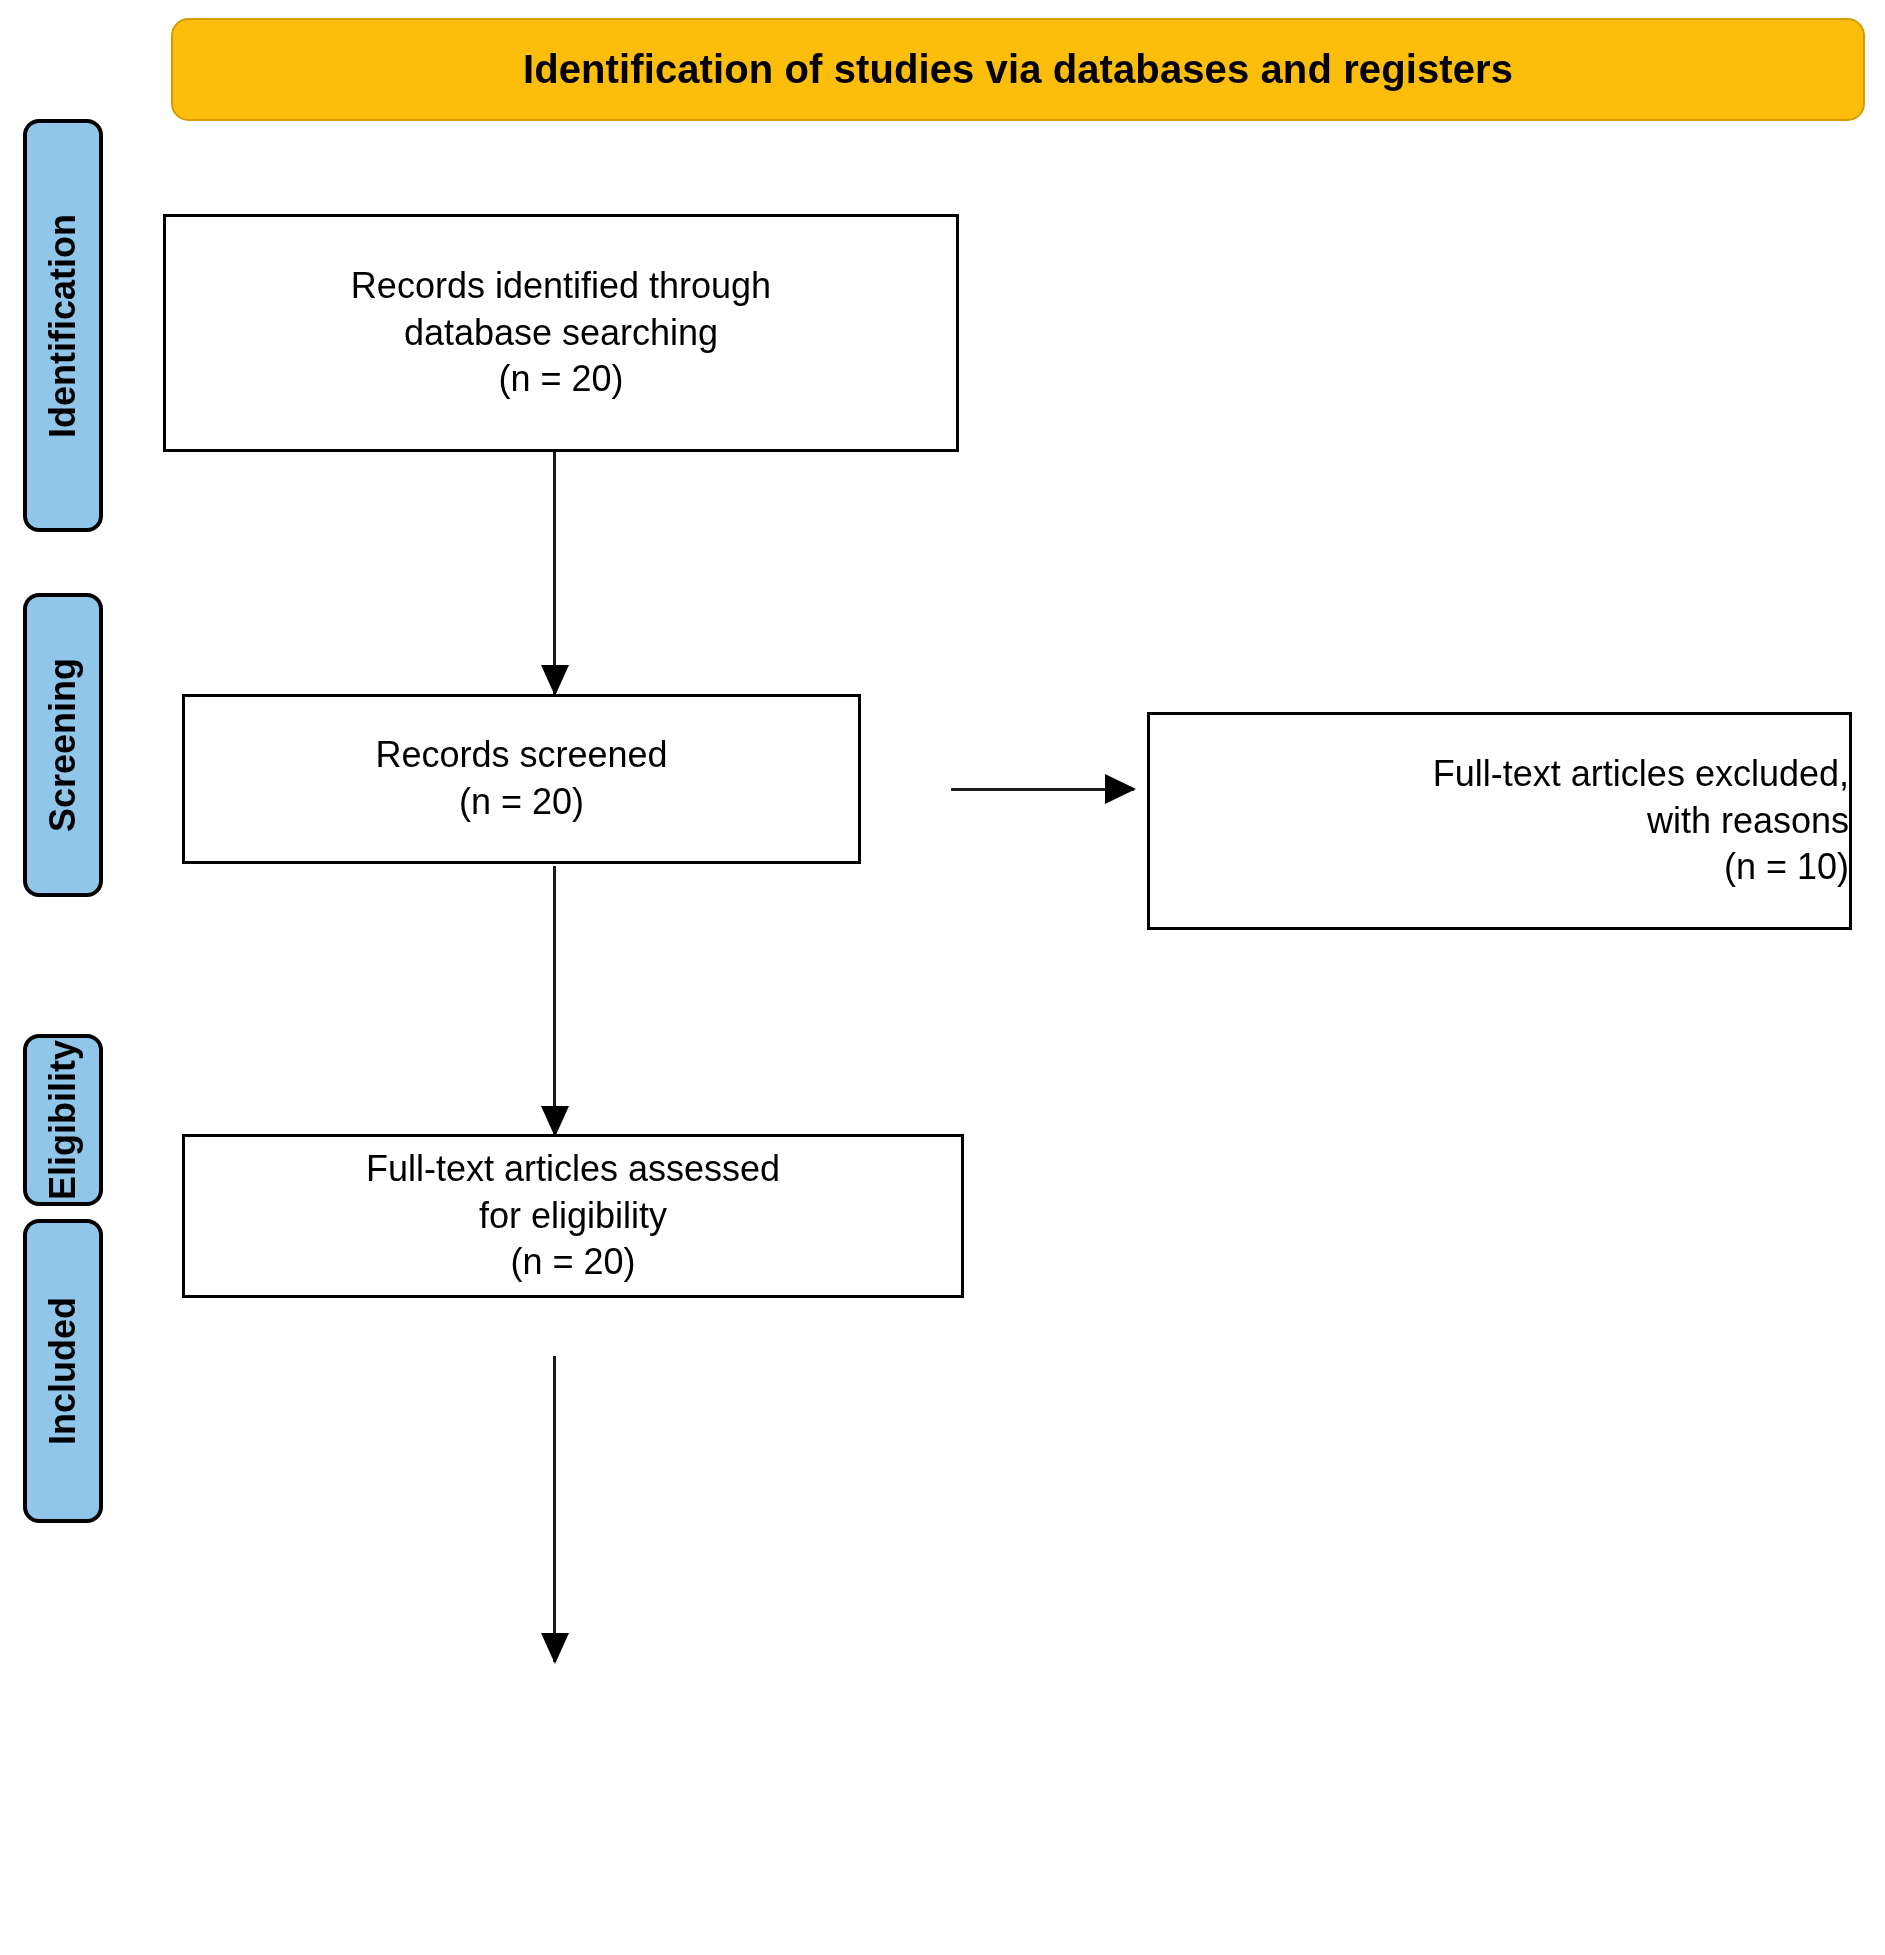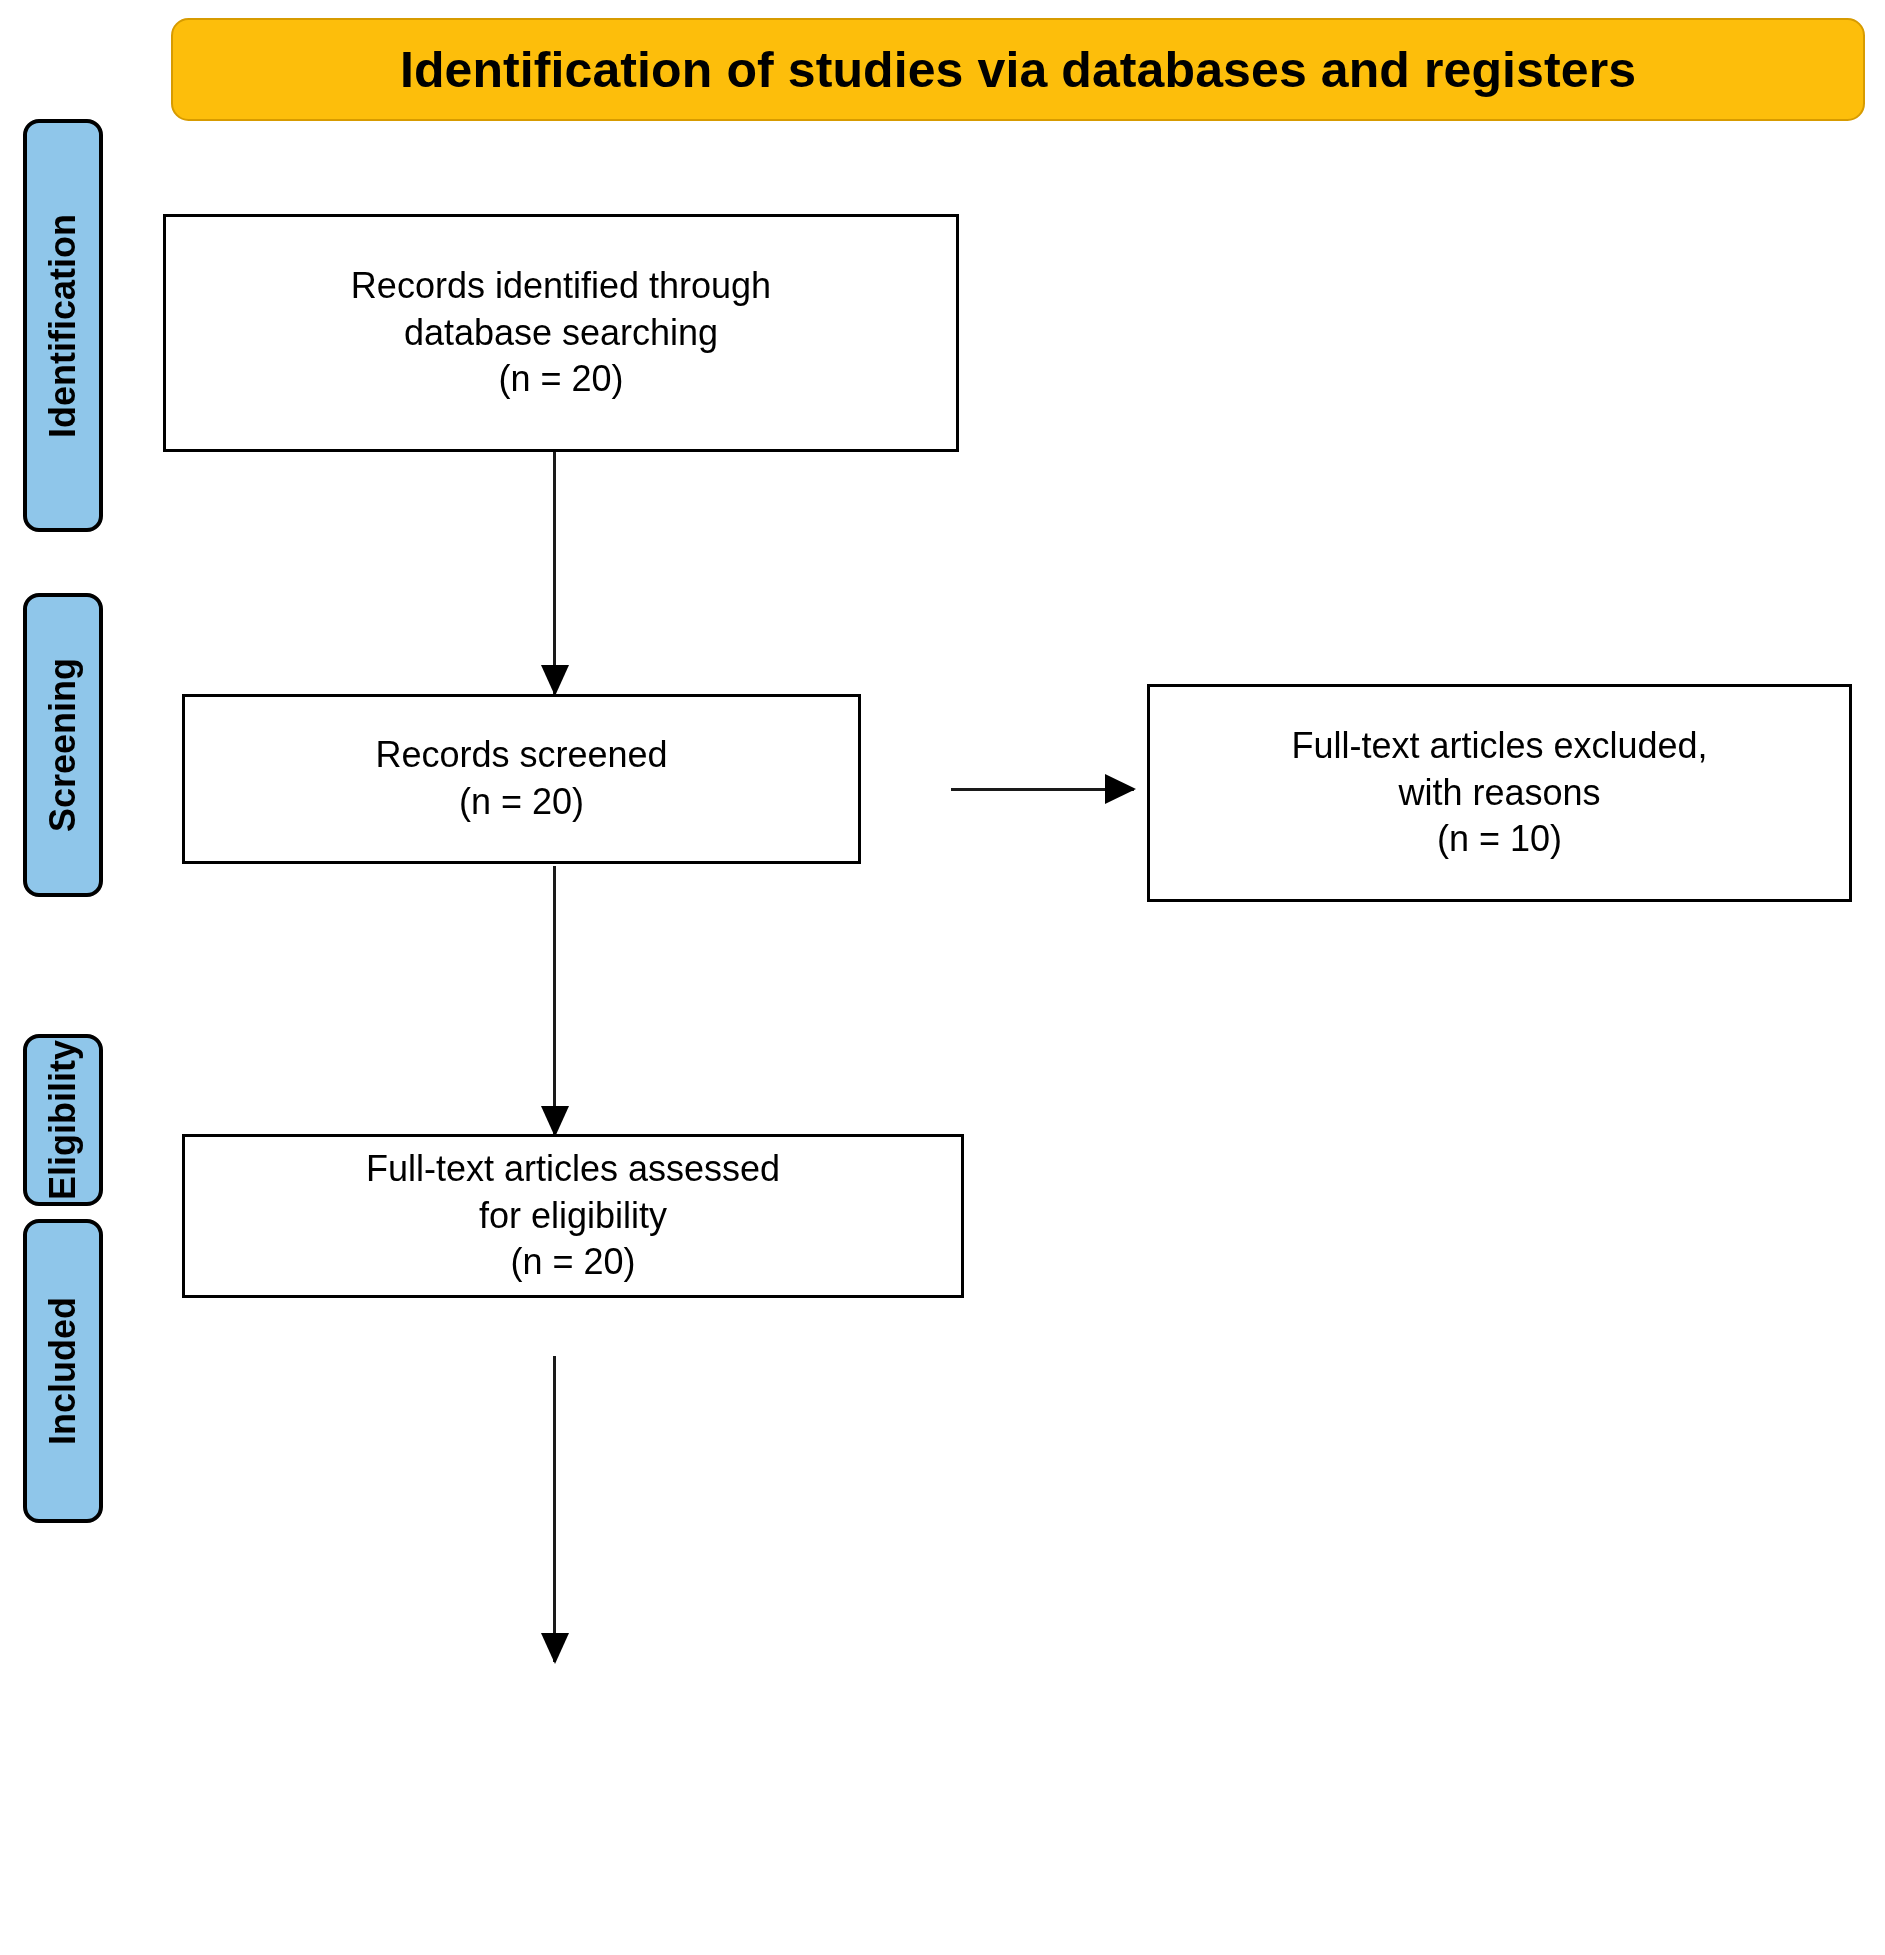--- a/index.html
+++ b/index.html
@@ -27,21 +27,21 @@
     height: 103px;
     box-sizing: border-box;
     background: #FDBE0B;
     border: 2.9px solid #D79B00;
     border-radius: 17.5px;
     display: flex;
     align-items: center;
     justify-content: center;
   }
   .banner-text {
-    font-size: 50px;
+    font-size: 40px;
     font-weight: bold;
     color: #000000;
     letter-spacing: 0.1px;
     text-align: center;
     white-space: nowrap;
   }
 
   
   .stage-tab {
     position: absolute;
@@ -82,21 +82,21 @@
   }
   .flow-box .line {
     font-size: 36px;
     color: #000000;
     line-height: 1.30;
     text-align: center;
     white-space: nowrap;
   }
   #box-records-identified { left: 151px;  top: 214px;  width: 796px; height: 238px; }
   #box-records-screened   { left: 170px;  top: 694px;  width: 679px; height: 170px; }
-  #box-excluded           { left: 1135px; top: 684px;  width: 705px;  height: 218px; }
+  #box-excluded           { left: 1135px; top: 712px;  width: 705px;  height: 218px; align-items: flex-end; }
   #box-fulltext-assessed  { left: 170px;  top: 1134px; width: 782px; height: 164px; }
   #box-studies-included   { left: 170px;  top: 1662px; width: 782px; height: 173px; }
 
   
   .arrow-v {
     position: absolute;
     left: 550px;
     width: 8.7px;
   }
   .arrow-v .shaft {

